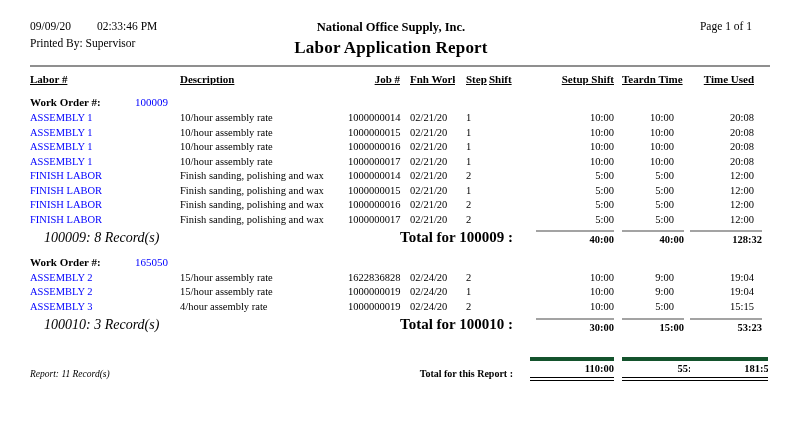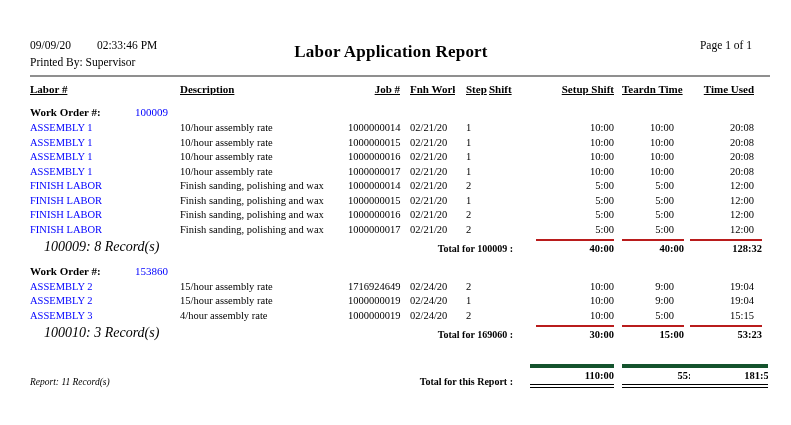--- a/index.html
+++ b/index.html
@@ -2,21 +2,21 @@
 <html><head>
 <meta charset="utf-8">
 <style>
   * { box-sizing: border-box; }
   html,body { margin:0; padding:0; }
   body {
     width:791px; height:425px; overflow:hidden;
     background:#ffffff; color:#000;
     font-family:"Liberation Serif","DejaVu Serif",serif;
   }
-  .page { padding:39px 21px 0 30px; }
+  .page { padding:20px 21px 0 30px; }
 
   
   .hdr { display:flex; align-items:flex-start; }
   .hdr-left  { flex:1 1 0; font-size:11.5px; }
   .hdr-center{ flex:0 0 auto; text-align:center; }
   .hdr-right { flex:1 1 0; text-align:right; font-size:11.5px; padding-right:18px; }
   .time { margin-left:26px; }
   .printedby { margin-top:5px; }
   .company { font-size:12.5px; font-weight:bold; }
   .title { font-size:17px; font-weight:bold; margin-top:3px; letter-spacing:0.2px; }
@@ -42,23 +42,23 @@
   tr.detail td { height:14.5px; }
 
   
   .wo-row td { padding-top:4px; height:18px; font-size:11px; }
   .wo-label { font-weight:bold; display:inline-block; width:105px; }
   .wo-value { color:#0000ff;font-family:Liberation Serif, serif; }
 
   
   .total-row td { padding-top:2px; padding-bottom:5px; height:20px; }
   .rc { font-style:italic; font-size:14px; padding-left:14px; }
-  .tlabel { font-weight:bold; text-align:right; padding-right:4px; font-size:10px; }
+  .tlabel { font-weight:bold; text-align:right; padding-right:4px; font-size:15px; }
   .tnum { font-weight:bold; }
-  .tline { display:block; margin-left:auto; border-top:2px solid #b91c1c; padding-top:1px; text-align:right; }
+  .tline { display:block; margin-left:auto; border-top:2px solid #a3a3a3; padding-top:1px; text-align:right; }
   .w-setup { width:78px; } .w-teardn { width:62px; } .w-tu { width:72px; }
 
   .spacer-row td { height:16px; }
   .report-row .rc { font-size:9.5px; padding-left:0; }
   .report-row .tlabel { font-size:10px; }
   .rline { display:block; margin-left:auto; border-top:4px solid #14532d; border-bottom:4px double #000;
            padding:1px 0 2px 0; text-align:right; }
   .rline.w-setup { width:84px; } .rline.w-teardn { width:80px; } .rline.w-tu { width:84px; }
 </style>
 </head>
@@ -67,20 +67,21 @@
 <div class="page">
 
   <div class="hdr">
     <div class="hdr-left">
       <div>
         <span>09/09/20</span><span class="time">02:33:46 PM</span>
       </div>
       <div class="printedby">Printed By: Supervisor</div>
     </div>
     <div class="hdr-center">
+      <div class="company">National Office Supply, Inc.</div>
       <div class="title">Labor Application Report</div>
     </div>
     <div class="hdr-right">Page 1 of 1</div>
   </div>
 
   <hr class="rule">
 
   <table>
     <colgroup>
       <col style="width:150px">
@@ -205,26 +206,26 @@
             <span class="tline tnum w-setup">40:00</span>
           </td>
           <td class="c-teardn">
             <span class="tline tnum w-teardn">40:00</span>
           </td>
           <td class="c-tu">
             <span class="tline tnum w-tu">128:32</span>
           </td>
         </tr>
         <tr class="wo-row">
-          <td colspan="9"><span class="wo-label">Work Order #:</span><span class="wo-value">153860</span></td>
+          <td colspan="9"><span class="wo-label">Work Order #:</span><span class="wo-value">165050</span></td>
         </tr>
         <tr class="detail">
           <td class="c-labor blue">ASSEMBLY 2</td>
           <td class="c-desc">15/hour assembly rate</td>
-          <td class="c-job">1716924649</td>
+          <td class="c-job">1622836828</td>
           <td class="c-date">02/24/20</td>
           <td class="c-step">2</td>
           <td class="c-shift"></td>
           <td class="c-setup">10:00</td>
           <td class="c-teardn">9:00</td>
           <td class="c-tu">19:04</td>
         </tr>
         <tr class="detail">
           <td class="c-labor blue">ASSEMBLY 2</td>
           <td class="c-desc">15/hour assembly rate</td>
@@ -242,21 +243,21 @@
           <td class="c-job">1000000019</td>
           <td class="c-date">02/24/20</td>
           <td class="c-step">2</td>
           <td class="c-shift"></td>
           <td class="c-setup">10:00</td>
           <td class="c-teardn">5:00</td>
           <td class="c-tu">15:15</td>
         </tr>
         <tr class="total-row">
           <td class="rc" colspan="2">100010: 3 Record(s)</td>
-          <td class="tlabel" colspan="4">Total for  169060 :</td>
+          <td class="tlabel" colspan="4">Total for  100010 :</td>
           <td class="c-setup">
             <span class="tline tnum w-setup">30:00</span>
           </td>
           <td class="c-teardn">
             <span class="tline tnum w-teardn">15:00</span>
           </td>
           <td class="c-tu">
             <span class="tline tnum w-tu">53:23</span>
           </td>
         </tr>

